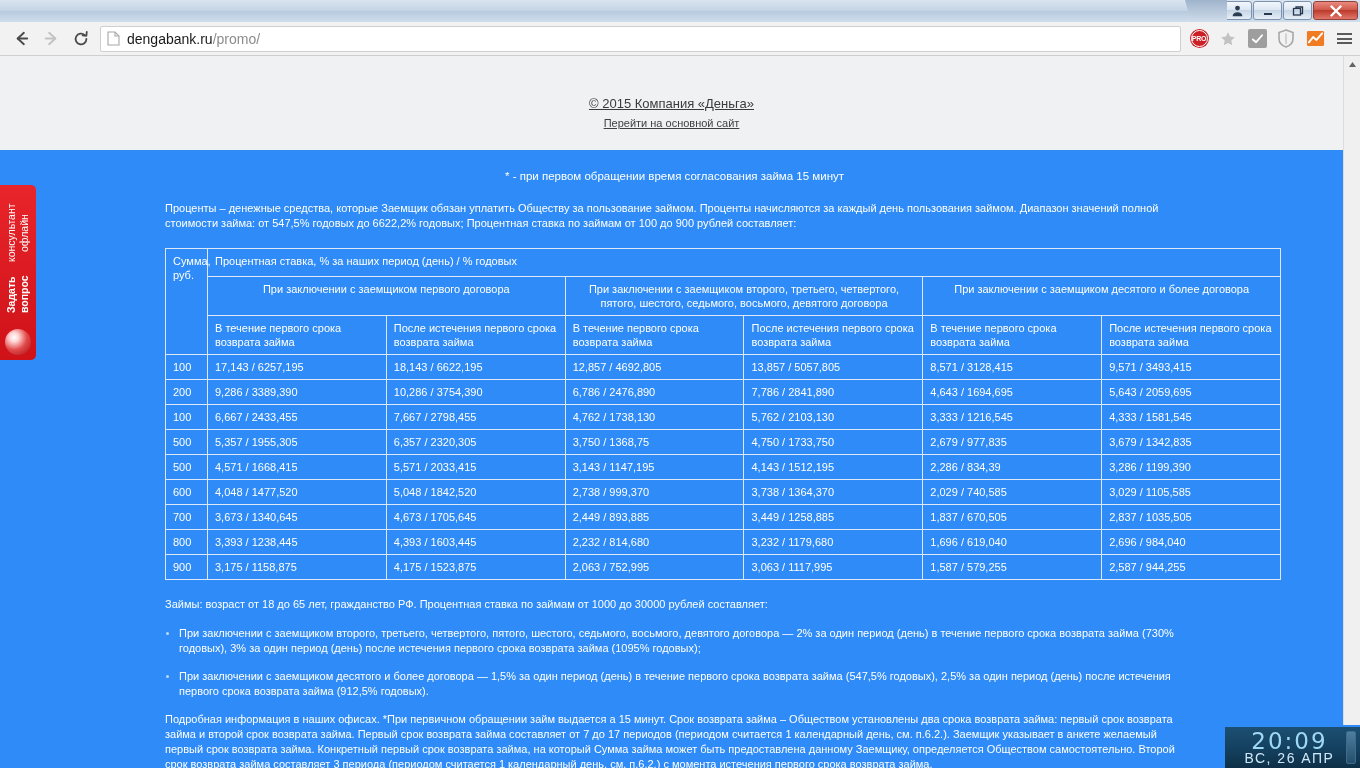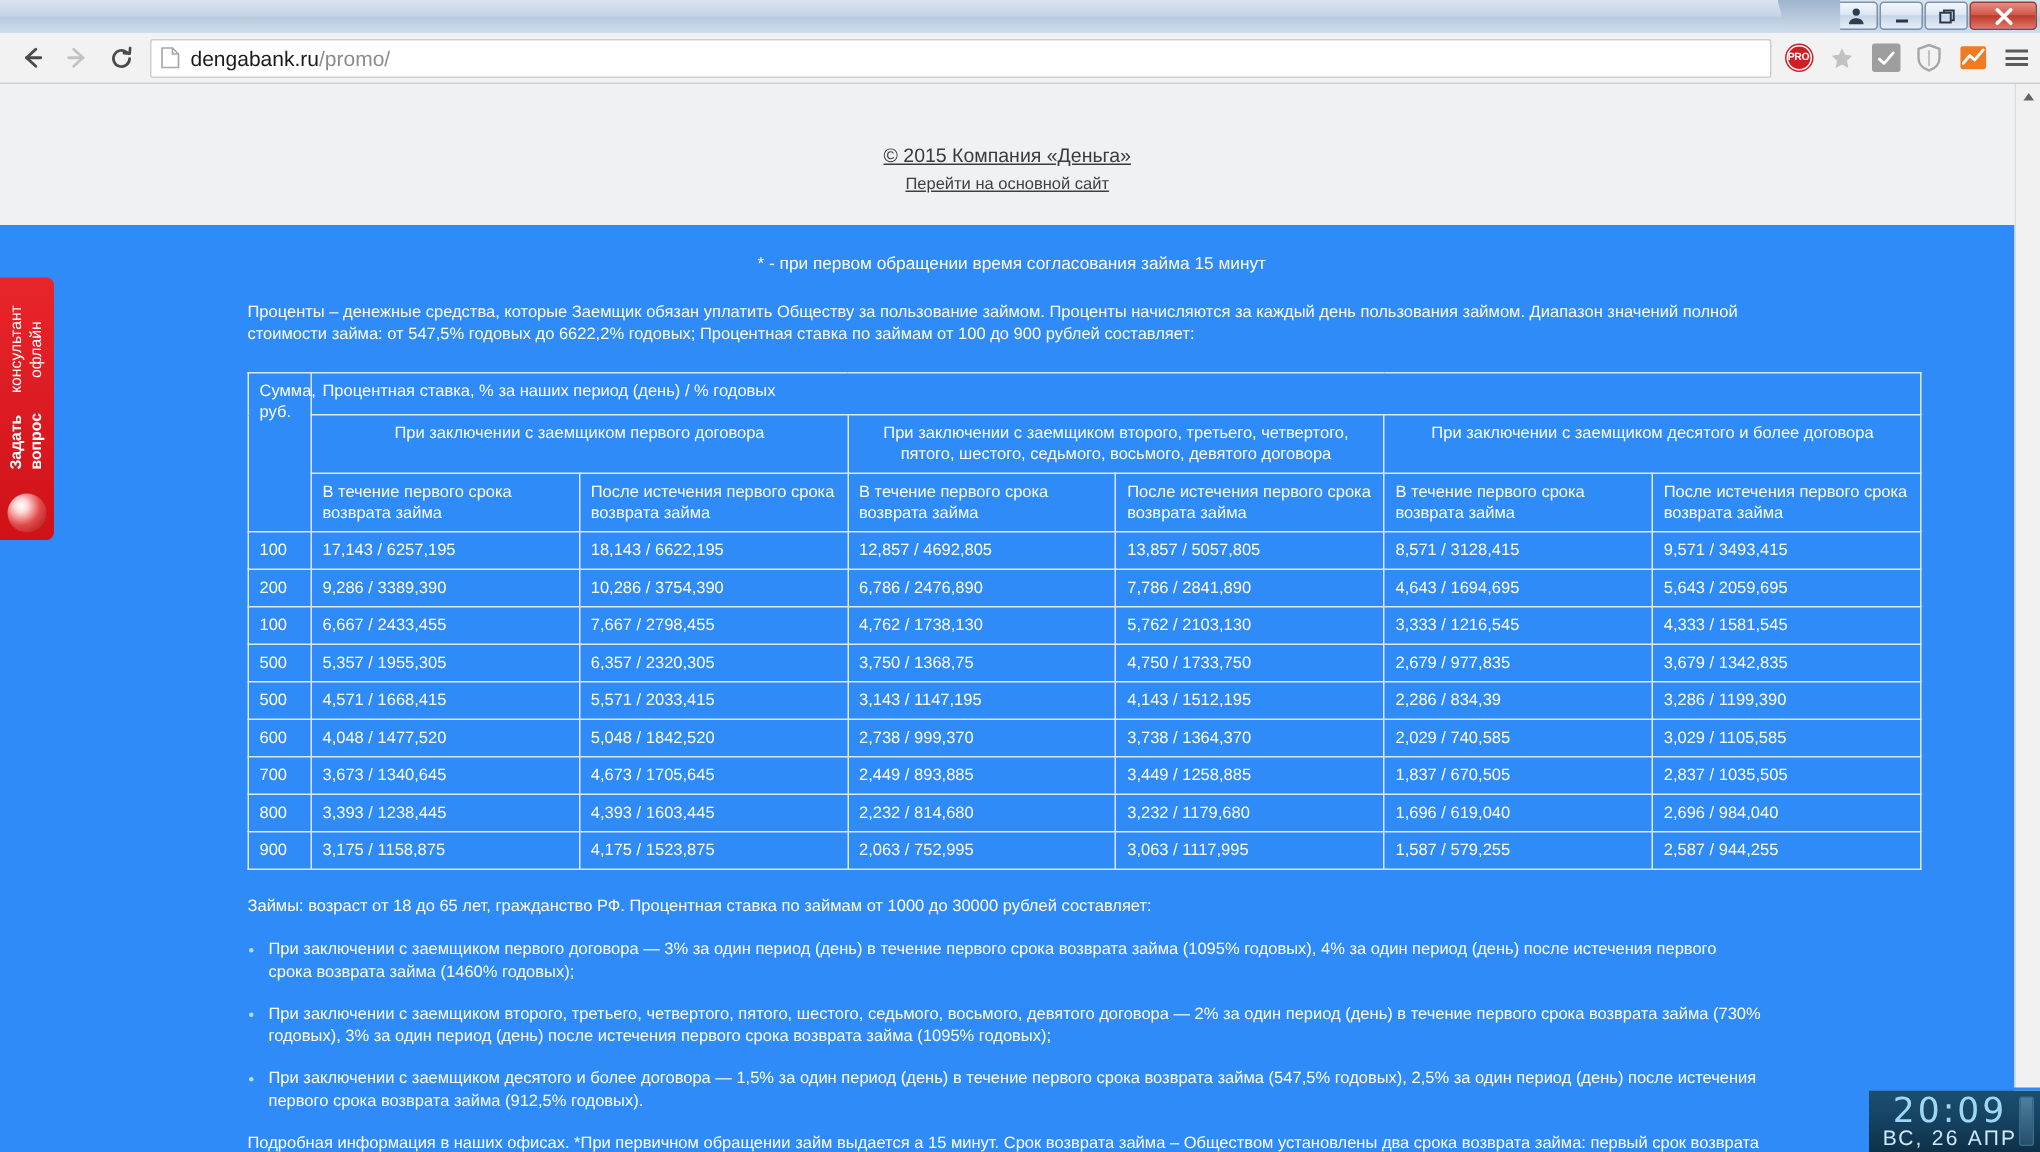--- a/index.html
+++ b/index.html
@@ -151,21 +151,21 @@
   }
   .ask-text b { font-weight: bold; }
   .ask-logo {
     position: absolute; bottom: 5px; left: 5px;
     width: 26px; height: 26px; border-radius: 50%;
     background: radial-gradient(circle at 35% 32%, #ffffff 0%, #ffd7d7 18%, #e24a4a 52%, #a40d12 100%);
   }
 
   
   .clock {
-    position: absolute; right: 0; bottom: 0; width: 114px; height: 43px;
+    position: absolute; right: 0; bottom: 0; width: 135px; height: 43px;
     background: linear-gradient(to bottom, #1c4f72 0%, #14405f 55%, #0e3047 100%);
     border-top: 2px solid #2e8bf7;
     display: flex; align-items: center; padding-left: 8px;
   }
   .clock-inner { flex: 1; text-align: center; }
   .clock-time {
     font-size: 23px; color: #9fd8f5; letter-spacing: 2px; line-height: 22px;
     font-family: "DejaVu Sans", sans-serif;
   }
   .clock-date {
@@ -399,21 +399,20 @@
             <td class="val">3,063 / 1117,995</td>
             <td class="val">1,587 / 579,255</td>
             <td class="val">2,587 / 944,255</td>
           </tr>
       </tbody>
     </table>
 
     <div class="after-table">
       <div class="lead">Займы: возраст от 18 до 65 лет, гражданство РФ. Процентная ставка по займам от 1000 до 30000 рублей составляет:</div>
       <ul class="bullets">
-        <li>При заключении с заемщиком первого договора — 3% за один период (день) в течение первого срока возврата займа (1095% годовых), 4% за один период (день) после истечения первого срока возврата займа (1460% годовых);</li>
         <li>При заключении с заемщиком второго, третьего, четвертого, пятого, шестого, седьмого, восьмого, девятого договора — 2% за один период (день) в течение первого срока возврата займа (730% годовых), 3% за один период (день) после истечения первого срока возврата займа (1095% годовых);</li>
         <li>При заключении с заемщиком десятого и более договора — 1,5% за один период (день) в течение первого срока возврата займа (547,5% годовых), 2,5% за один период (день) после истечения первого срока возврата займа (912,5% годовых).</li>
       </ul>
       <div class="tail">Подробная информация в наших офисах. *При первичном обращении займ выдается а 15 минут. Срок возврата займа – Обществом установлены два срока возврата займа: первый срок возврата займа и второй срок возврата займа. Первый срок возврата займа составляет от 7 до 17 периодов (периодом считается 1 календарный день, см. п.6.2.). Заемщик указывает в анкете желаемый первый срок возврата займа. Конкретный первый срок возврата займа, на который Сумма займа может быть предоставлена данному Заемщику, определяется Обществом самостоятельно. Второй срок возврата займа составляет 3 периода (периодом считается 1 календарный день, см. п.6.2.) с момента истечения первого срока возврата займа.</div>
     </div>
 
   </div>
 </div>
 
 <div class="ask-tab">

